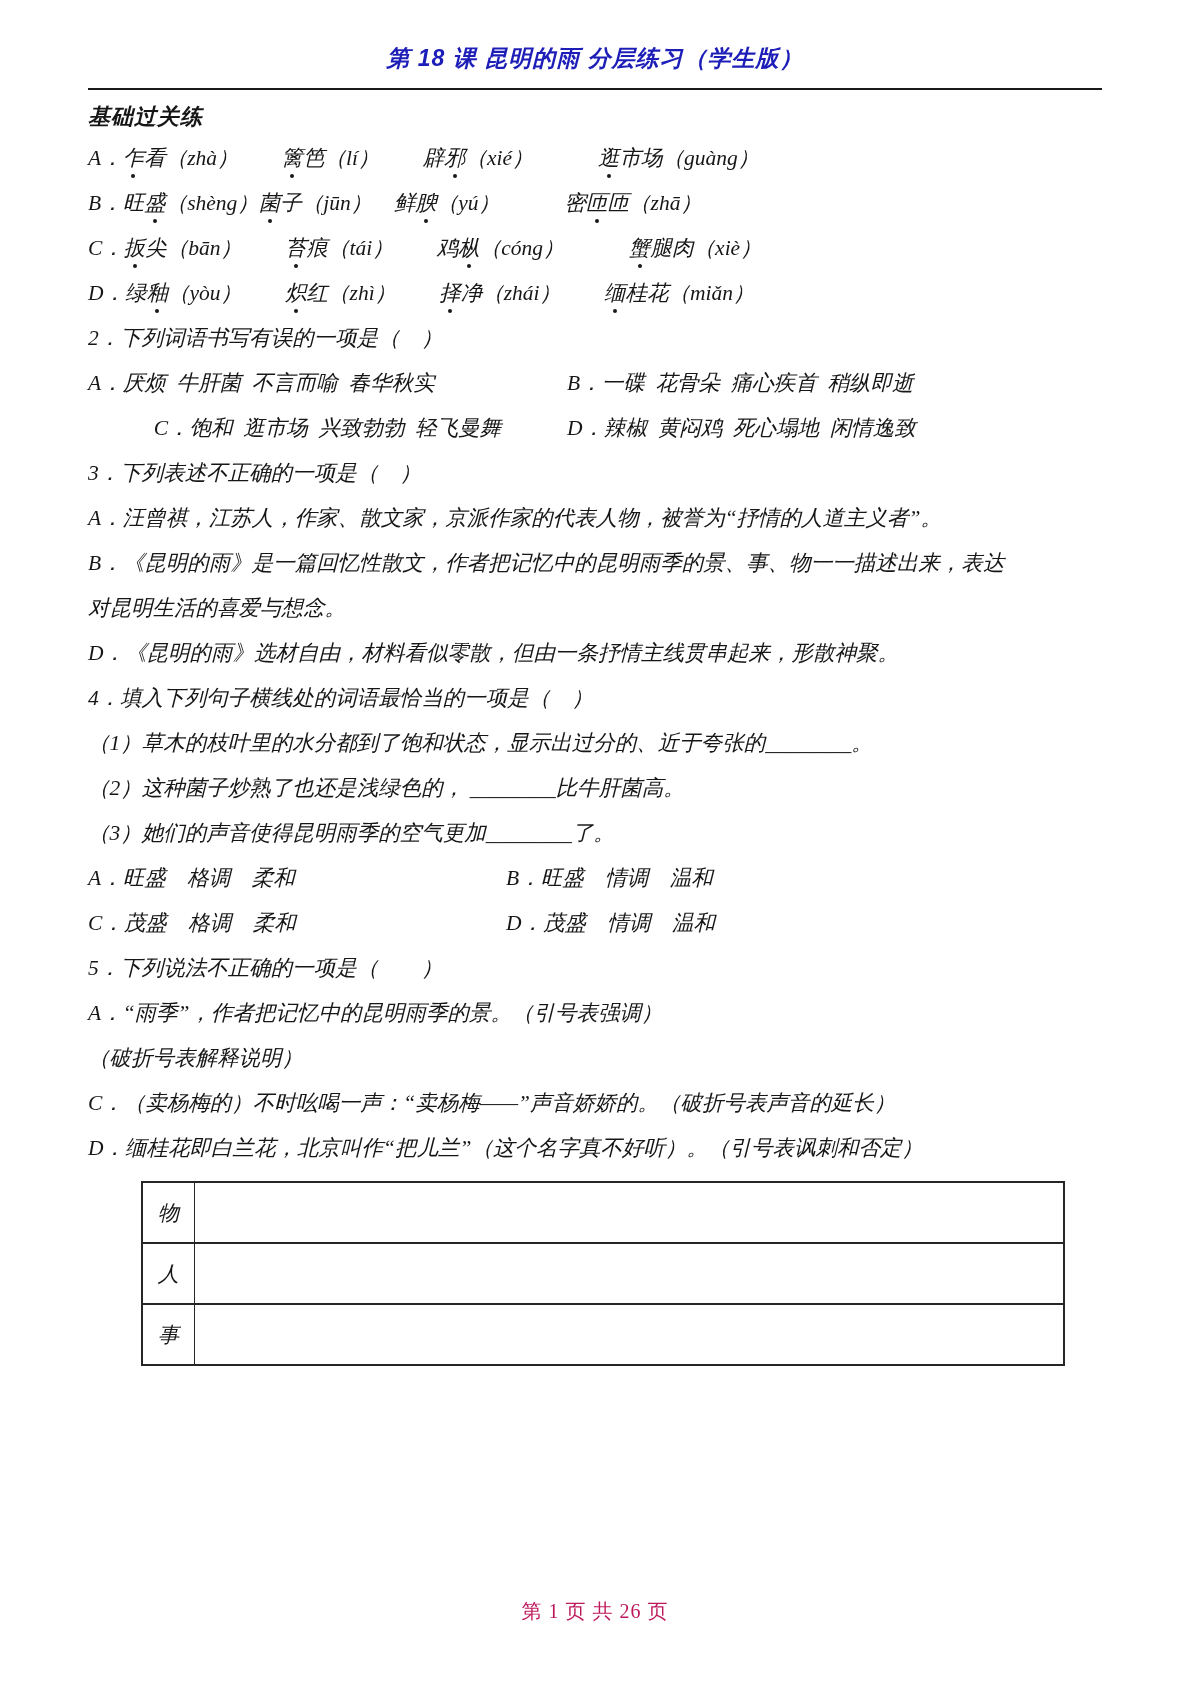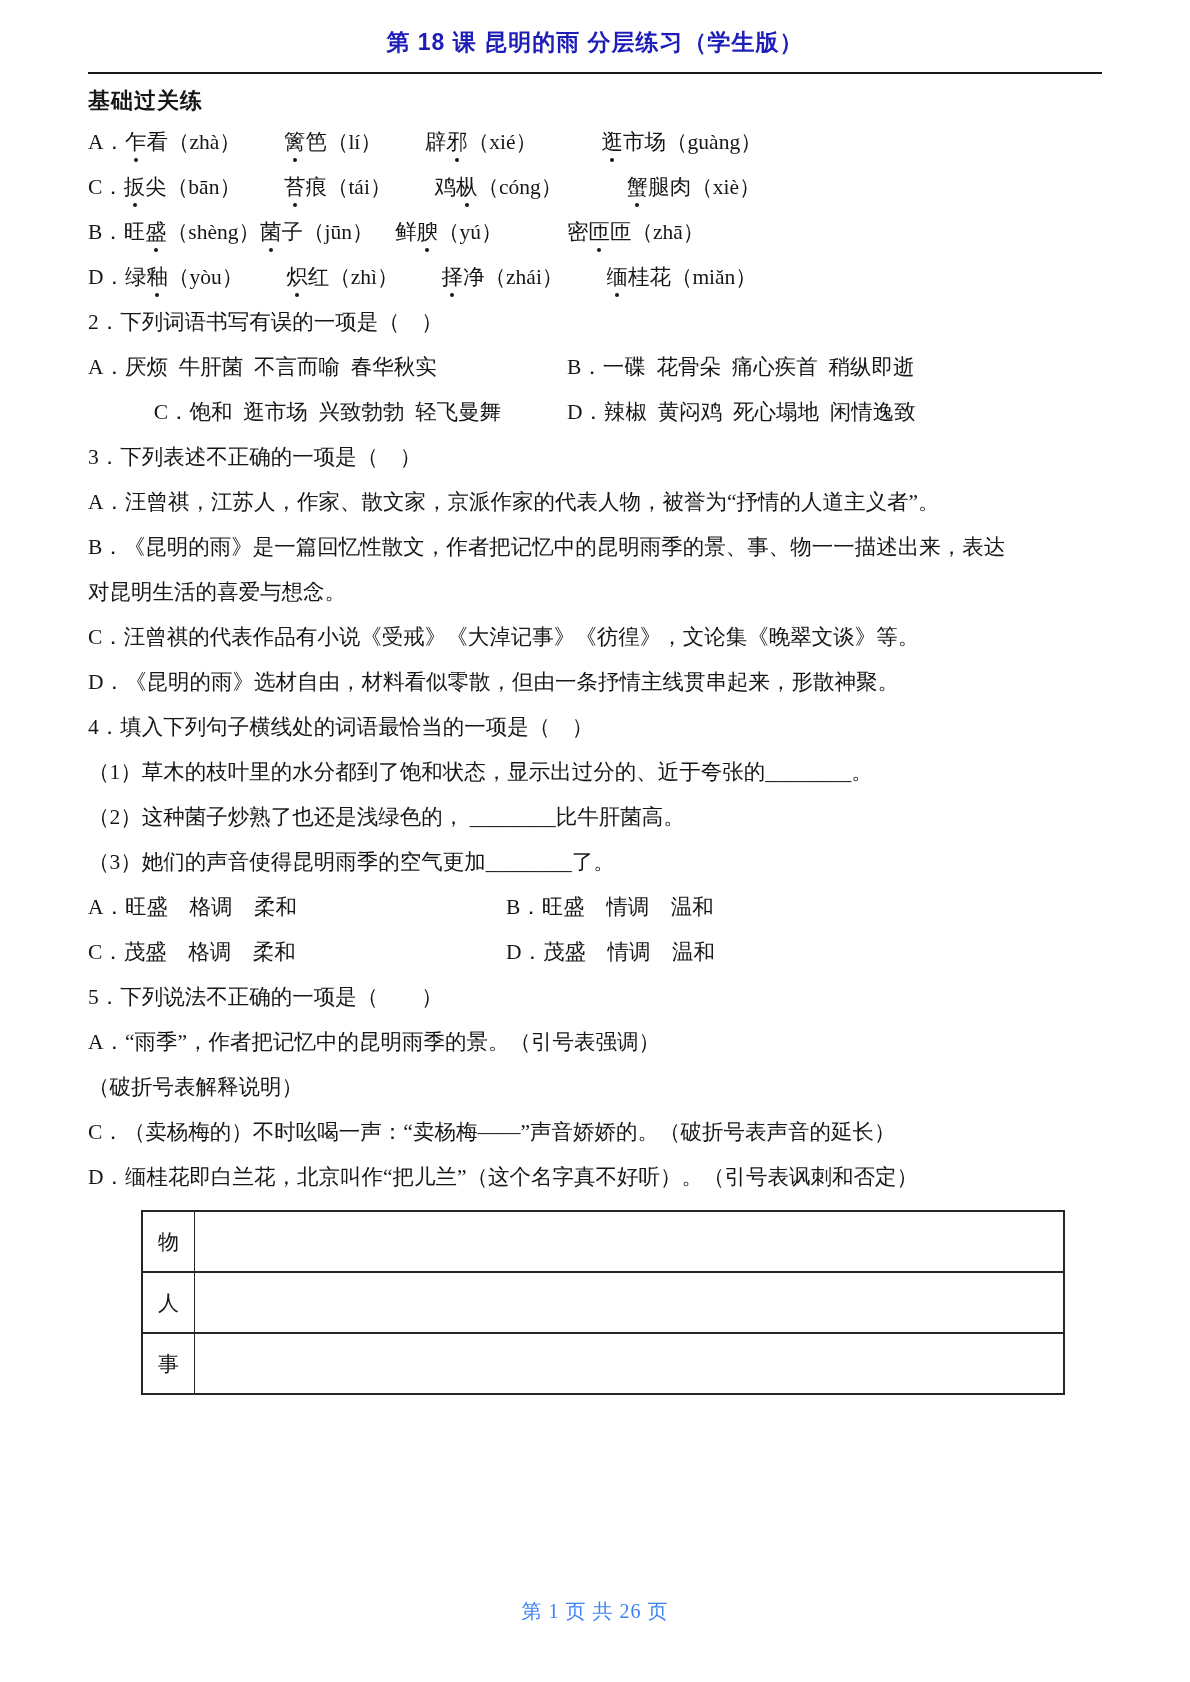--- a/index.html
+++ b/index.html
@@ -1,20 +1,20 @@
 <!DOCTYPE html>
 <html><head>
 <meta charset="utf-8">
 <style>
   html,body{margin:0;padding:0;}
   body{
     width:1190px;height:1682px;background:#ffffff;overflow:hidden;position:relative;
     font-family:"Liberation Serif","DejaVu Serif",serif;color:#161616;
   }
-  .page{position:absolute;left:88px;right:88px;top:0;}
+  .page{position:absolute;left:88px;right:88px;top:16px;font-style:italic;}
   .title{
     padding-top:26px;height:32px;line-height:32px;text-align:center;
     font-family:"Liberation Sans","DejaVu Sans",sans-serif;
     font-weight:bold;font-size:23px;letter-spacing:1px;
   }
   .rule{border:none;border-top:2px solid #1a1a1a;margin:14px 0 0 0;height:0;}
   .section{
     margin-top:12px;height:30px;line-height:30px;text-align:left;
     font-family:"Liberation Sans","DejaVu Sans",sans-serif;
     font-weight:bold;font-size:22px;letter-spacing:1px;
@@ -29,47 +29,46 @@
   }
   table.answer-table{
     border-collapse:collapse;margin:10px 0 0 53px;width:924px;table-layout:fixed;
   }
   table.answer-table{border:2px solid #262626;}
   table.answer-table td{border-top:2px solid #262626;height:59px;padding:0;}
   td.lbl{width:51px;text-align:center;font-size:21px;border-right:1px solid #262626;}
   td.ans{background:#ffffff;}
   .footer{
     position:absolute;left:0;right:0;top:1598px;text-align:center;
-    font-size:20px;color:#3b82f6;letter-spacing:1px;
+    font-size:20px;color:#be185d;letter-spacing:1px;
   }
 </style>
 </head>
 <body>
 
 <div class="page">
 
   <div class="title" style="color: rgb(29, 29, 184);">第 18 课 昆明的雨 分层练习（学生版）</div>
 
   <hr class="rule">
 
   <div class="section">基础过关练</div>
 
   <div id="lines">
       <div class="line"><span>A．</span><span class="emdot">乍</span><span>看（zhà）　　</span><span class="emdot">篱</span><span>笆（lí）　　辟</span><span class="emdot">邪</span><span>（xié）　　　</span><span class="emdot">逛</span><span>市场（guàng）</span></div>
+      <div class="line"><span>B．旺</span><span class="emdot">盛</span><span>（shèng）</span><span class="emdot">菌</span><span>子（jūn）　鲜</span><span class="emdot">腴</span><span>（yú）　　　密</span><span class="emdot">匝</span><span>匝（zhā）</span></div>
       <div class="line"><span>C．</span><span class="emdot">扳</span><span>尖（bān）　　</span><span class="emdot">苔</span><span>痕（tái）　　鸡</span><span class="emdot">枞</span><span>（cóng）　　　</span><span class="emdot">蟹</span><span>腿肉（xiè）</span></div>
-      <div class="line"><span>B．旺</span><span class="emdot">盛</span><span>（shèng）</span><span class="emdot">菌</span><span>子（jūn）　鲜</span><span class="emdot">腴</span><span>（yú）　　　密</span><span class="emdot">匝</span><span>匝（zhā）</span></div>
       <div class="line"><span>D．绿</span><span class="emdot">釉</span><span>（yòu）　　</span><span class="emdot">炽</span><span>红（zhì）　　</span><span class="emdot">择</span><span>净（zhái）　　</span><span class="emdot">缅</span><span>桂花（miǎn）</span></div>
       <div class="line"><span>2．下列词语书写有误的一项是（　）</span></div>
       <div class="line"><span class="col" style="width: 479px;"><span>A．厌烦  牛肝菌  不言而喻  春华秋实</span></span><span class="col"><span>B．一碟  花骨朵  痛心疾首  稍纵即逝</span></span></div>
       <div class="line"><span class="col" style="width: 479px; text-align: center;"><span>C．饱和  逛市场  兴致勃勃  轻飞曼舞</span></span><span class="col"><span>D．辣椒  黄闷鸡  死心塌地  闲情逸致</span></span></div>
       <div class="line"><span>3．下列表述不正确的一项是（　）</span></div>
       <div class="line"><span>A．汪曾祺，江苏人，作家、散文家，京派作家的代表人物，被誉为“抒情的人道主义者”。</span></div>
       <div class="line"><span>B．《昆明的雨》是一篇回忆性散文，作者把记忆中的昆明雨季的景、事、物一一描述出来，表达</span></div>
       <div class="line"><span>对昆明生活的喜爱与想念。</span></div>
-      <div class="line"><span>C．汪曾祺的代表作品有小说《受戒》《大淖记事》《彷徨》，文论集《晚翠文谈》等。</span></div>
       <div class="line"><span>D．《昆明的雨》选材自由，材料看似零散，但由一条抒情主线贯串起来，形散神聚。</span></div>
       <div class="line"><span>4．填入下列句子横线处的词语最恰当的一项是（　）</span></div>
       <div class="line"><span>（1）草木的枝叶里的水分都到了饱和状态，显示出过分的、近于夸张的________。</span></div>
       <div class="line"><span>（2）这种菌子炒熟了也还是浅绿色的， ________比牛肝菌高。</span></div>
       <div class="line"><span>（3）她们的声音使得昆明雨季的空气更加________了。</span></div>
       <div class="line"><span class="col" style="width: 418px;"><span>A．旺盛　格调　柔和</span></span><span class="col"><span>B．旺盛　情调　温和</span></span></div>
       <div class="line"><span class="col" style="width: 418px;"><span>C．茂盛　格调　柔和</span></span><span class="col"><span>D．茂盛　情调　温和</span></span></div>
       <div class="line"><span>5．下列说法不正确的一项是（　　）</span></div>
       <div class="line"><span>A．“雨季”，作者把记忆中的昆明雨季的景。（引号表强调）</span></div>
       <div class="line"><span>（破折号表解释说明）</span></div>

